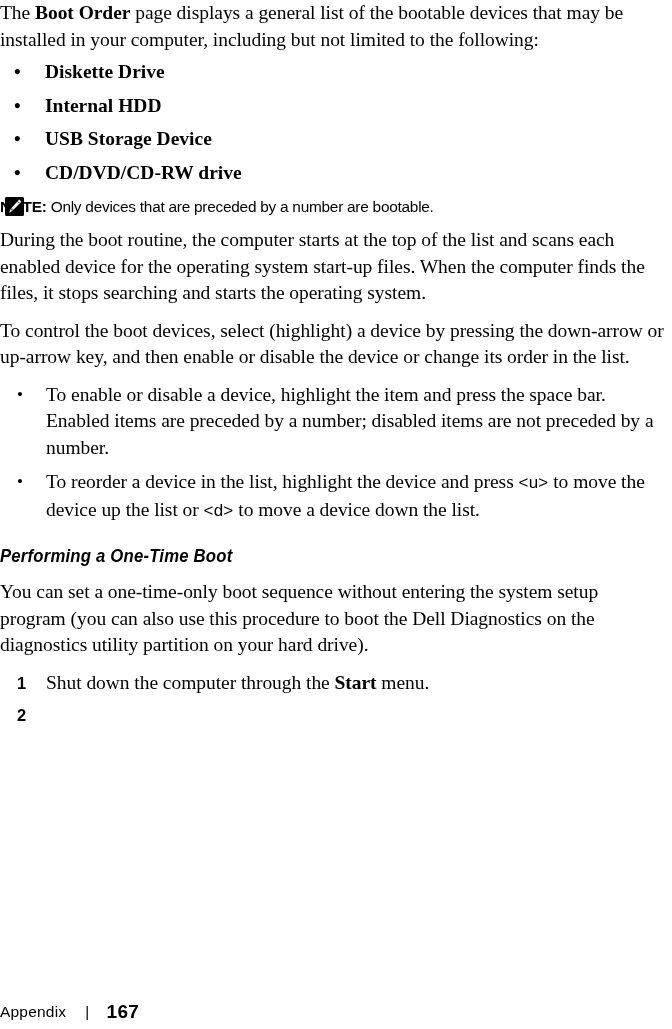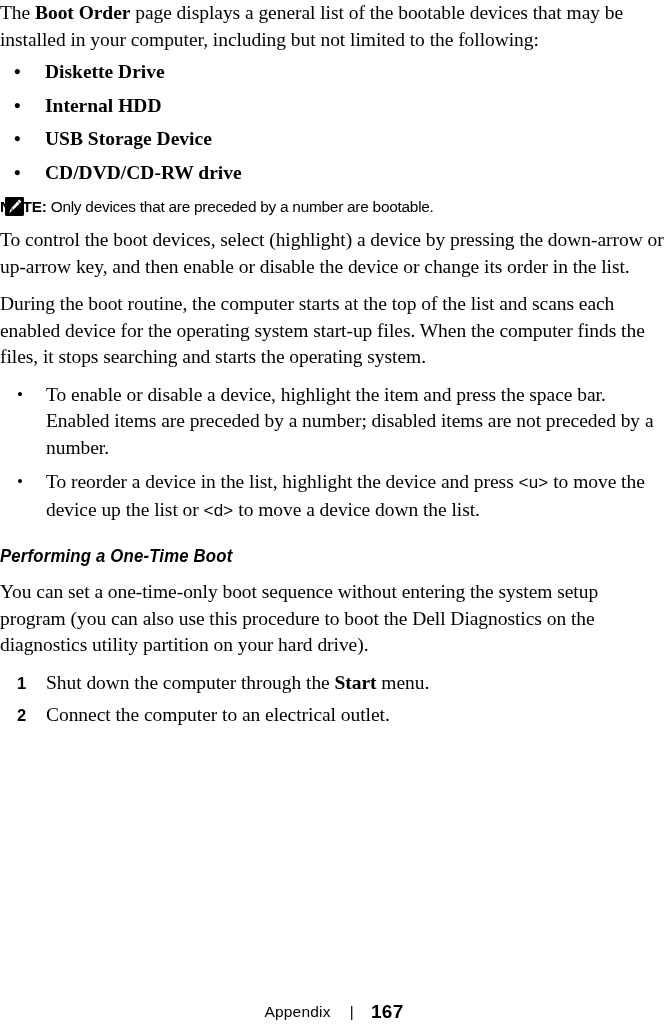--- a/index.html
+++ b/index.html
@@ -175,21 +175,21 @@
 
   
   .footer {
     position: absolute;
     left: 0;
     bottom: 4px;
     width: 668px;
     height: 26px;
     display: flex;
     align-items: center;
-    justify-content: center;
+    justify-content: flex-start;
     font-family: "Liberation Sans", "DejaVu Sans", sans-serif;
   }
   .footer .chapter {
     font-size: 15.5px;
     letter-spacing: 0.2px;
     color: #000;
   }
   .footer .sep {
     font-size: 15px;
     color: #000;
@@ -231,37 +231,37 @@
           <g stroke="#000000" stroke-width="0.75" fill="none">
             <line x1="5.75" y1="12.3" x2="7.45" y2="13.45"></line>
             <line x1="12.6" y1="4.3" x2="14.7" y2="6.4"></line>
             <line x1="6.6" y1="11.5" x2="8.3" y2="12.7"></line>
           </g>
         </svg>
       </span>
       <div class="note-text"><span class="note-label">NOTE:</span><span> Only devices that are preceded by a number are bootable.</span></div>
     </div>
 
+    <p class="body-para">During the boot routine, the computer starts at the top of the list and scans each enabled device for the operating system start-up files. When the computer finds the files, it stops searching and starts the operating system.</p>
+
     <p class="body-para">To control the boot devices, select (highlight) a device by pressing the down-arrow or up-arrow key, and then enable or disable the device or change its order in the list.</p>
-
-    <p class="body-para">During the boot routine, the computer starts at the top of the list and scans each enabled device for the operating system start-up files. When the computer finds the files, it stops searching and starts the operating system.</p>
 
     <ul class="step-list">
       <li><span class="bullet">•</span><span>To enable or disable a device, highlight the item and press the space bar. Enabled items are preceded by a number; disabled items are not preceded by a number.</span></li>
       <li><span class="bullet">•</span><span>To reorder a device in the list, highlight the device and press </span><span class="key">&lt;u&gt;</span><span> to move the device up the list or </span><span class="key">&lt;d&gt;</span><span> to move a device down the list.</span></li>
     </ul>
 
 
     <h3 class="sub-head">Performing a One-Time Boot</h3>
 
     <p class="body-para">You can set a one-time-only boot sequence without entering the system setup program (you can also use this procedure to boot the Dell Diagnostics on the diagnostics utility partition on your hard drive).</p>
 
     <ol class="num-list">
       <li><span class="num">1</span><span>Shut down the computer through the </span><span class="b">Start</span><span> menu.</span></li>
-      <li><span class="num">2</span><span>Connect the computer to an electrical outlet.</span><span class="b"></span><span></span></li>
+      <li><span class="num">2</span><span class="b"></span><span></span></li>
     </ol>
 
   </div>
 
   <div class="footer">
     <span class="chapter">Appendix</span>
     <span class="sep">|</span>
     <span class="pageno">167</span>
   </div>
 </div>

